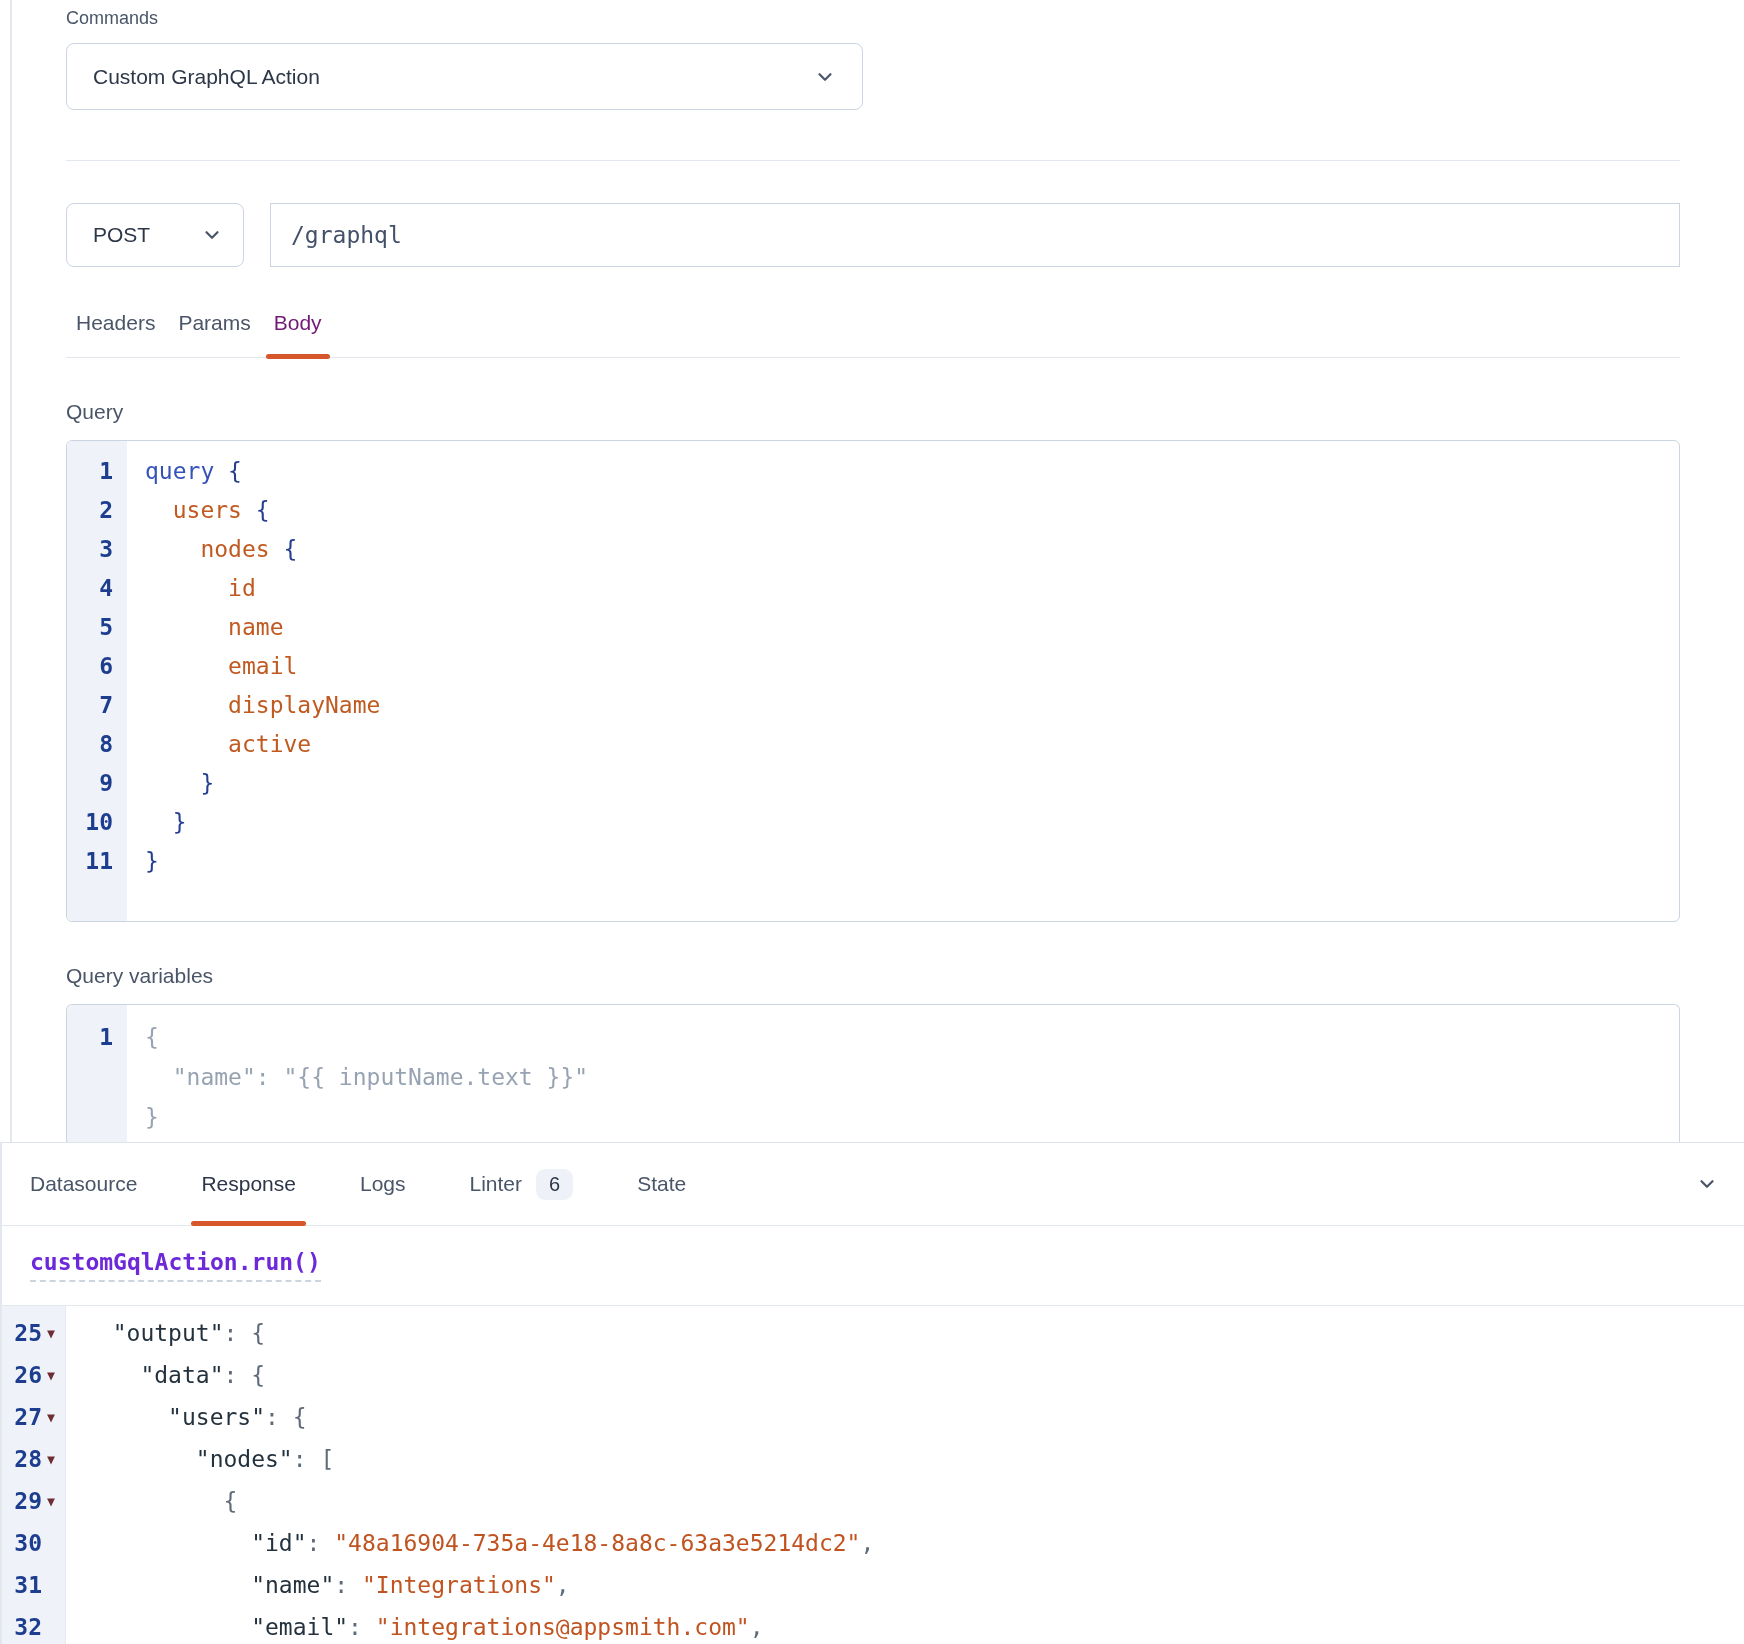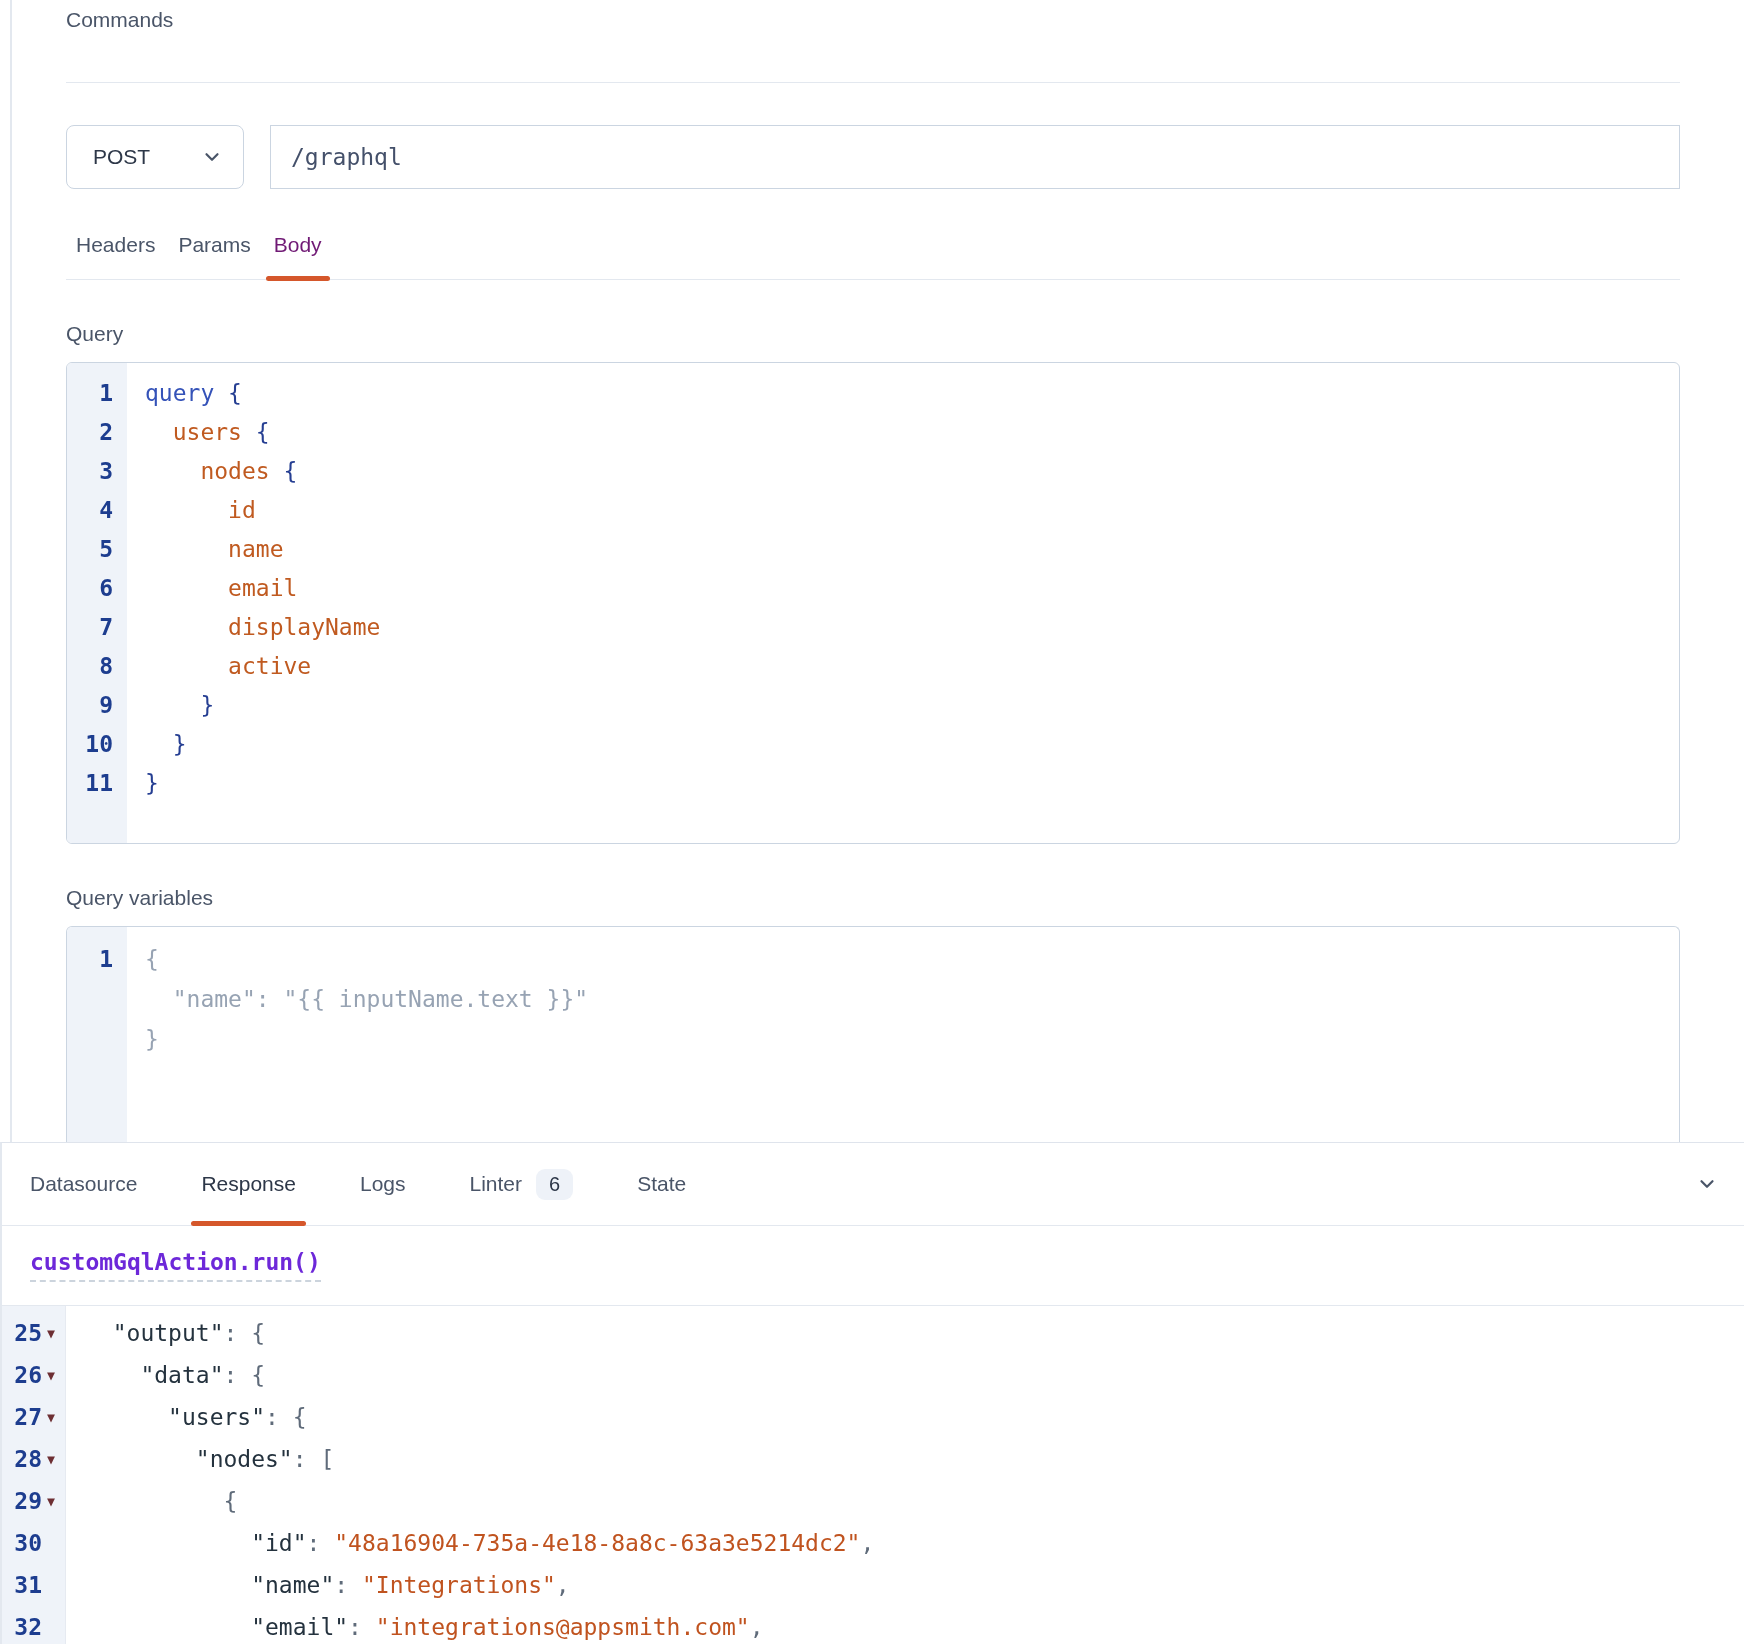--- a/index.html
+++ b/index.html
@@ -4,21 +4,21 @@
 <style>
   * { margin:0; padding:0; box-sizing:border-box; }
   html,body { width:1744px; height:1644px; background:#ffffff; overflow:hidden;
     font-family:"Liberation Sans", sans-serif; color:#2d3748; }
   .app { position:relative; width:1744px; height:1644px; }
 
   
   .editor-pane { position:absolute; top:0; left:0; width:1744px; height:1142px;
     overflow:hidden; border-left:2px solid #e3e8ef; margin-left:10px; padding:8px 74px 0 54px; }
 
-  .field-label { font-size:21px; color:#4a5568; margin-bottom:14px; }
+  .field-label { font-size:18px; color:#4a5568; margin-bottom:14px; }
 
   .select-box { display:flex; align-items:center; justify-content:space-between;
     border:1px solid #cbd5e1; border-radius:8px; background:#fff; height:67px;
     padding:0 26px; cursor:pointer; }
   .select-box .sel-text { font-size:21px; color:#2d3748; }
   .commands-select { width:797px; }
 
   .chev { width:22px; height:22px; stroke:#4a5568; fill:none; stroke-width:2.4px;
     stroke-linecap:round; stroke-linejoin:round; }
 
@@ -96,20 +96,26 @@
   .tk-str  { color:#c0531f; }
 </style>
 </head>
 <body>
 
 <div class="app">
 
   <section class="editor-pane">
 
     <div class="field-label">Commands</div>
+    <div class="select-box commands-select">
+      <span class="sel-text">Custom GraphQL Action</span>
+      <svg class="chev" viewBox="0 0 24 24">
+          <polyline points="6 9 12 15 18 9"></polyline>
+        </svg>
+    </div>
 
     <div class="divider"></div>
 
     <div class="request-row">
       <div class="select-box method-select">
         <span class="sel-text">POST</span>
         <svg class="chev" viewBox="0 0 24 24">
             <polyline points="6 9 12 15 18 9"></polyline>
           </svg>
       </div>

